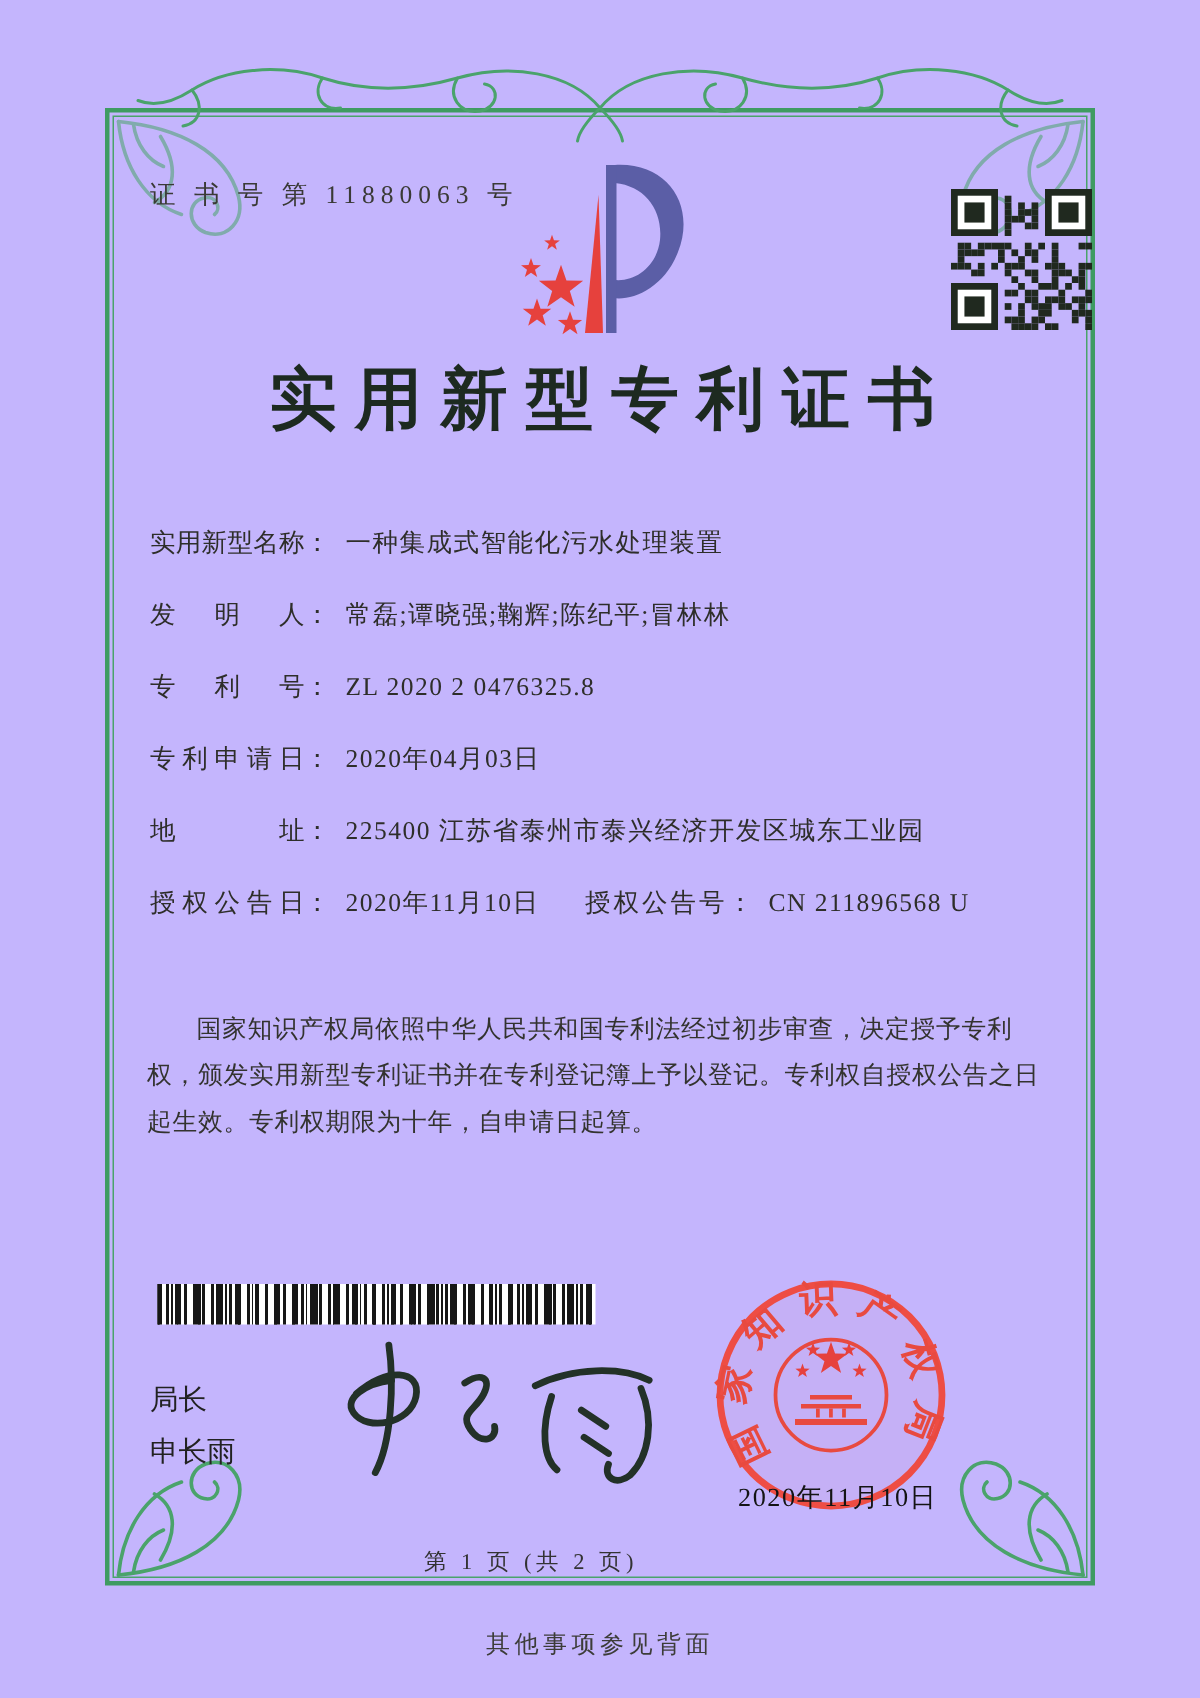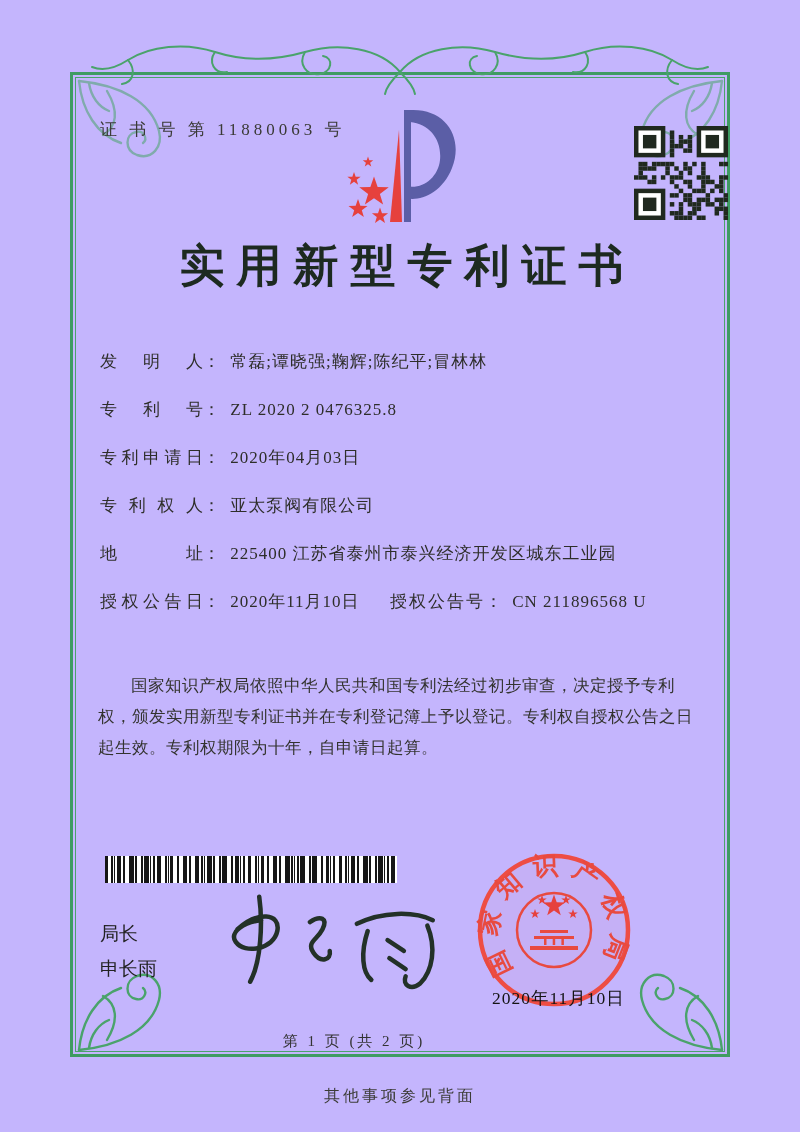--- a/index.html
+++ b/index.html
@@ -269,34 +269,34 @@
       <rect x="64" y="8" width="12" height="12" fill="#20291f"></rect>
       <rect x="0" y="56" width="28" height="28" fill="#20291f"></rect>
       <rect x="4" y="60" width="20" height="20" fill="#fff"></rect>
       <rect x="8" y="64" width="12" height="12" fill="#20291f"></rect>
     </svg>
 
   <div class="title">实用新型专利证书</div>
 
   <div class="fields">
     <div class="field-row">
+      <span class="field-label">实用新型名称</span><span class="field-colon">：</span>
+      <span class="field-value">一种集成式智能化污水处理装置</span>
+    </div>
+    <div class="field-row">
       <span class="field-label">发明人</span><span class="field-colon">：</span>
       <span class="field-value">常磊;谭晓强;鞠辉;陈纪平;冒林林</span>
     </div>
     <div class="field-row">
       <span class="field-label">专利号</span><span class="field-colon">：</span>
       <span class="field-value">ZL 2020 2 0476325.8</span>
     </div>
     <div class="field-row">
       <span class="field-label">专利申请日</span><span class="field-colon">：</span>
       <span class="field-value">2020年04月03日</span>
-    </div>
-    <div class="field-row">
-      <span class="field-label">专利权人</span><span class="field-colon">：</span>
-      <span class="field-value">亚太泵阀有限公司</span>
     </div>
     <div class="field-row">
       <span class="field-label">地址</span><span class="field-colon">：</span>
       <span class="field-value">225400 江苏省泰州市泰兴经济开发区城东工业园</span>
     </div>
     <div class="field-row">
       <span class="field-label">授权公告日</span><span class="field-colon">：</span>
       <span class="field-value">2020年11月10日</span>
       <span class="field-group2">
         <span class="field-label">授权公告号</span><span class="field-colon">：</span>

